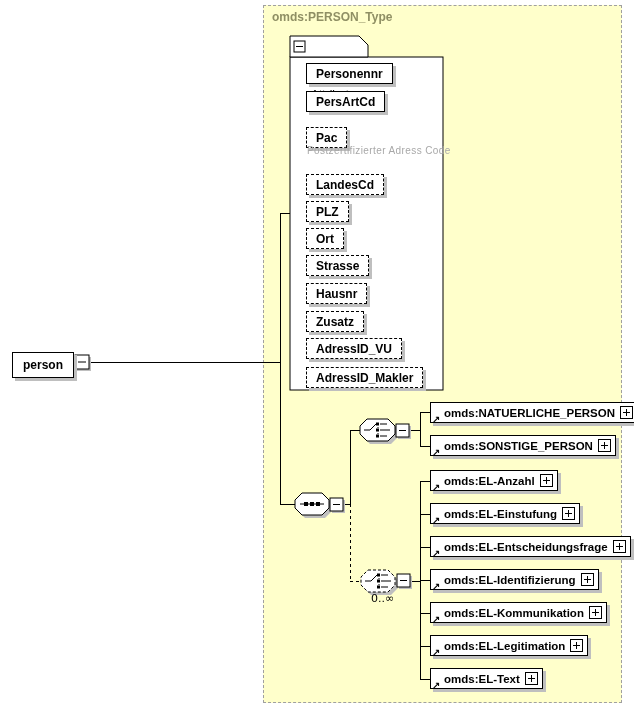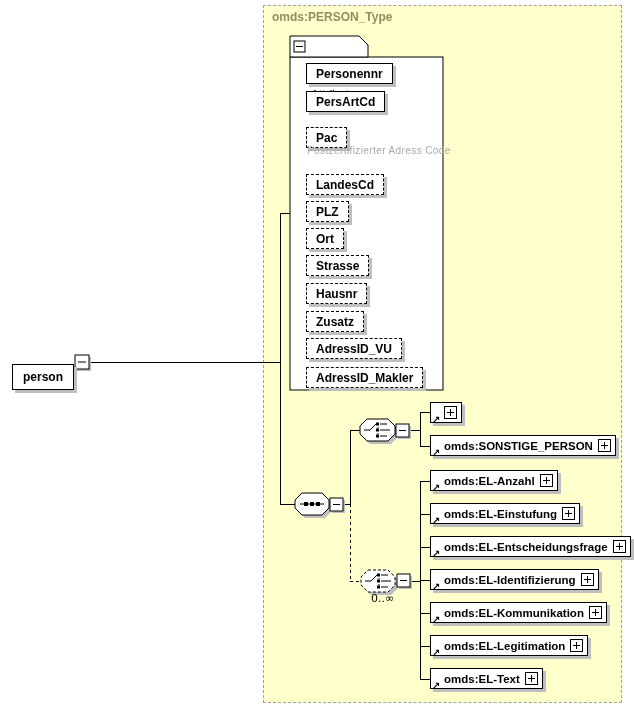--- a/index.html
+++ b/index.html
@@ -15,21 +15,21 @@
                font-family:"DejaVu Sans",sans-serif;}
   .ann{color:#8e8e8e;font-size:11px;}
   .root-ann{left:15px;top:377px;}
   .attr-ann{left:307px;top:145px;font-size:10px;color:#a8a8a8;letter-spacing:.4px;}
   .box{position:absolute;z-index:2;display:flex;align-items:center;box-sizing:border-box;
        height:21px;background:#fff;border:1px solid #000;box-shadow:3px 3px 0 #bfbfbf;
        font-weight:bold;color:#000;white-space:nowrap;}
   .attr{font-size:12px;padding:0 9px;}
   .attr.opt{border-style:dashed;margin-top:7px;}
   .elem{font-size:11.5px;padding:0 4px 0 13px;gap:5px;}
-  .root-el{left:12px;top:364px;height:20px;font-size:12px;padding:12px 10px;}
+  .root-el{left:12px;top:352px;height:20px;font-size:12px;padding:12px 10px;}
   .ref-arrow{position:absolute;left:1px;bottom:-3px;font-size:10px;font-weight:bold;
              font-family:"DejaVu Sans",sans-serif;color:#000;}
   .pm{position:relative;width:13px;height:13px;box-sizing:border-box;border:1px solid #000;
       background:#fff;flex:none;}
   .pm .h{position:absolute;left:2px;top:5px;width:7px;height:1px;background:#000;}
   .pm .v{position:absolute;left:5px;top:2px;width:1px;height:7px;background:#000;}
 </style>
 </head>
 <body>
 
@@ -171,20 +171,21 @@
     </div>
   <div class="box attr opt" style="left:306px;top:331px">
       <span>AdressID_VU</span>
     </div>
   <div class="box attr opt" style="left:306px;top:360px">
       <span>AdressID_Makler</span>
     </div>
 
   <div class="box elem" style="left:430px;top:402px">
     <span class="ref-arrow">↗</span>
+    <span>omds:NATUERLICHE_PERSON</span>
     <span class="pm">
         <span class="h"></span>
         <span class="v"></span>
       </span>
   </div>
   <div class="box elem" style="left:430px;top:435px">
     <span class="ref-arrow">↗</span>
     <span>omds:SONSTIGE_PERSON</span>
     <span class="pm">
         <span class="h"></span>

